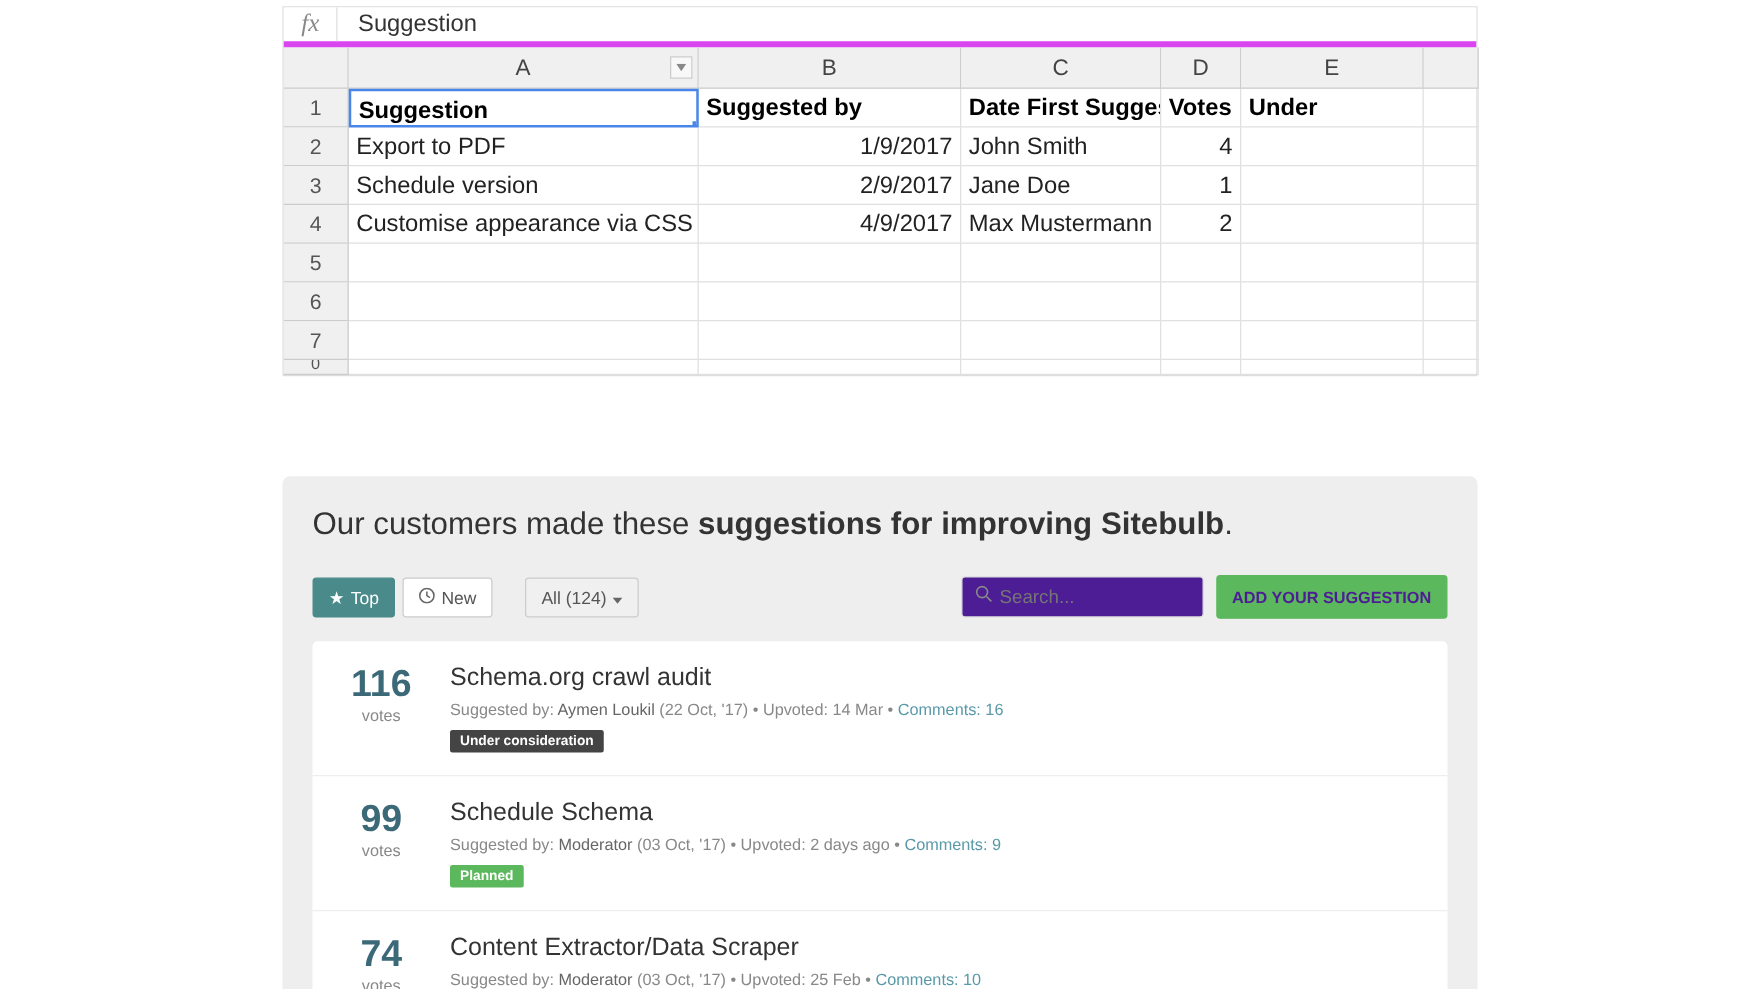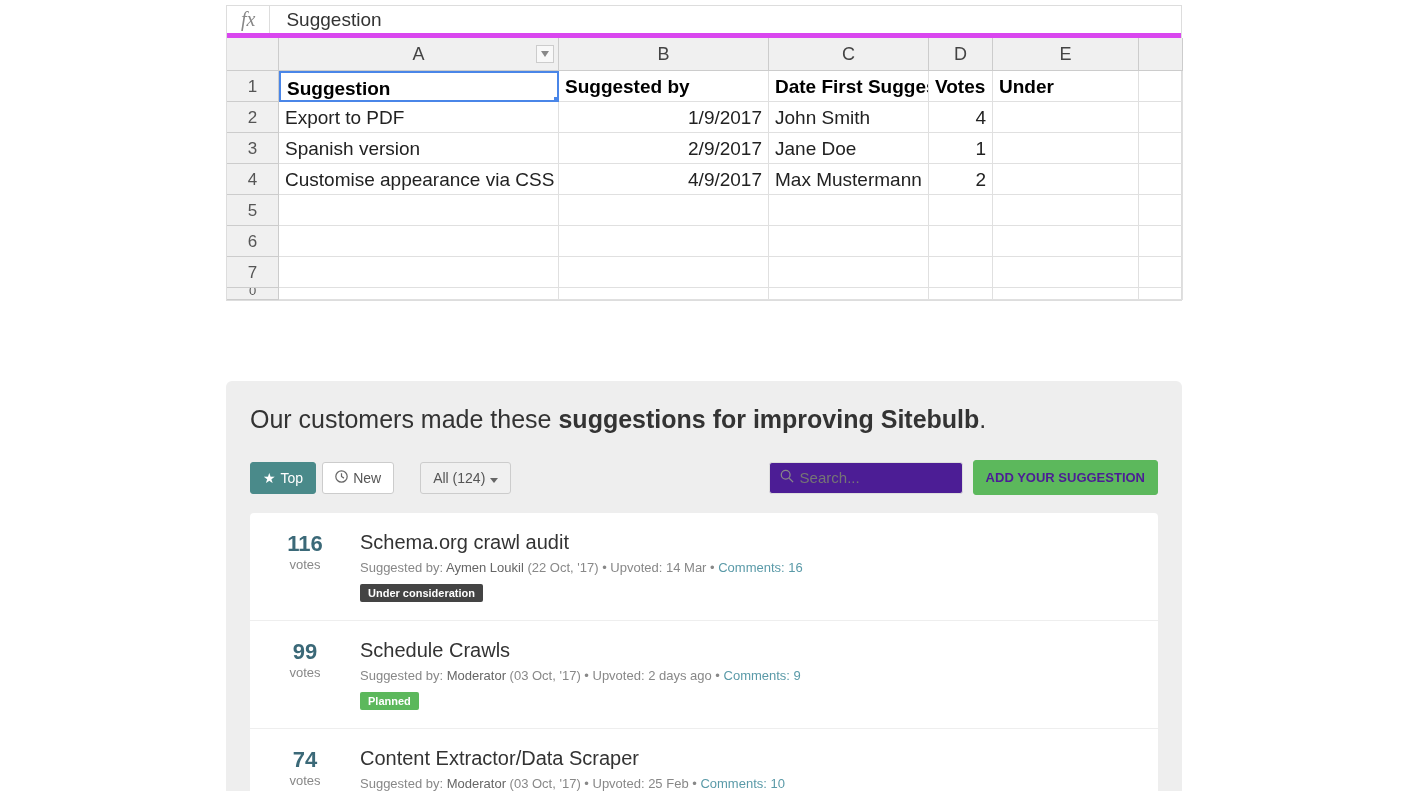--- a/index.html
+++ b/index.html
@@ -36,21 +36,21 @@
 .btn.filter { background: #f0f0f0; margin-left: 20px; }
 .spacer { flex: 1; }
 .search { display: flex; align-items: center; background: #4c1d95; border: 1px solid #ddd; border-radius: 3px; padding: 6px 10px; width: 194px; }
 .search input { border: none; outline: none; font-size: 15px; color: #888; width: 100%; background: transparent; }
 .search svg { margin-right: 6px; flex-shrink: 0; }
 .btn.add { background: #5cb85c; color: #4c1d95; border-color: #5cb85c; font-weight: 700; font-size: 13px; margin-left: 4px; padding: 9px 12px; }
 .cards { background: #fff; margin-top: 18px; border-radius: 4px 4px 0 0; }
 .card { display: flex; border-bottom: 1px solid #eee; padding: 18px 0; }
 .card:last-child { border-bottom: none; }
 .votes { width: 110px; text-align: center; }
-.votes .num { font-size: 22px; font-weight: 700; color: #3b6978; }
+.votes .num { font-size: 30px; font-weight: 700; color: #3b6978; }
 .votes .lbl { font-size: 13px; color: #888; }
 .body { flex: 1; padding-right: 20px; }
 .title { font-size: 20px; color: #333; margin-bottom: 6px; }
 .meta { font-size: 13px; color: #888; margin-bottom: 8px; }
 .meta .author { font-weight: 400; color: #666; }
 .meta .link { color: #5a9aa8; }
 .badge { display: inline-block; font-size: 11px; font-weight: 700; color: #fff; padding: 3px 8px; border-radius: 2px; }
 .badge.under { background: #444; }
 .badge.planned { background: #5cb85c; }
 </style>
@@ -86,21 +86,21 @@
 
     <div class="rowhdr">2</div>
     <div class="cell">Export to PDF</div>
     <div class="cell right">1/9/2017</div>
     <div class="cell">John Smith</div>
     <div class="cell right">4</div>
     <div class="cell"></div>
     <div class="cell"></div>
 
     <div class="rowhdr">3</div>
-    <div class="cell">Spanish version</div>
+    <div class="cell">Schedule version</div>
     <div class="cell right">2/9/2017</div>
     <div class="cell">Jane Doe</div>
     <div class="cell right">1</div>
     <div class="cell"></div>
     <div class="cell"></div>
 
     <div class="rowhdr">4</div>
     <div class="cell">Customise appearance via CSS</div>
     <div class="cell right">4/9/2017</div>
     <div class="cell">Max Mustermann</div>
@@ -186,21 +186,21 @@
         <span class="badge under">Under consideration</span>
       </div>
     </div>
 
     <div class="card">
       <div class="votes">
         <div class="num">99</div>
         <div class="lbl">votes</div>
       </div>
       <div class="body">
-        <div class="title">Schedule Crawls</div>
+        <div class="title">Schedule Schema</div>
         <div class="meta">
           <span>Suggested by: </span><span class="author">Moderator</span><span> (03 Oct, '17)</span><span> • Upvoted: 2 days ago • </span><span class="link">Comments: 9</span>
         </div>
         <span class="badge planned">Planned</span>
       </div>
     </div>
 
     <div class="card">
       <div class="votes">
         <div class="num">74</div>

